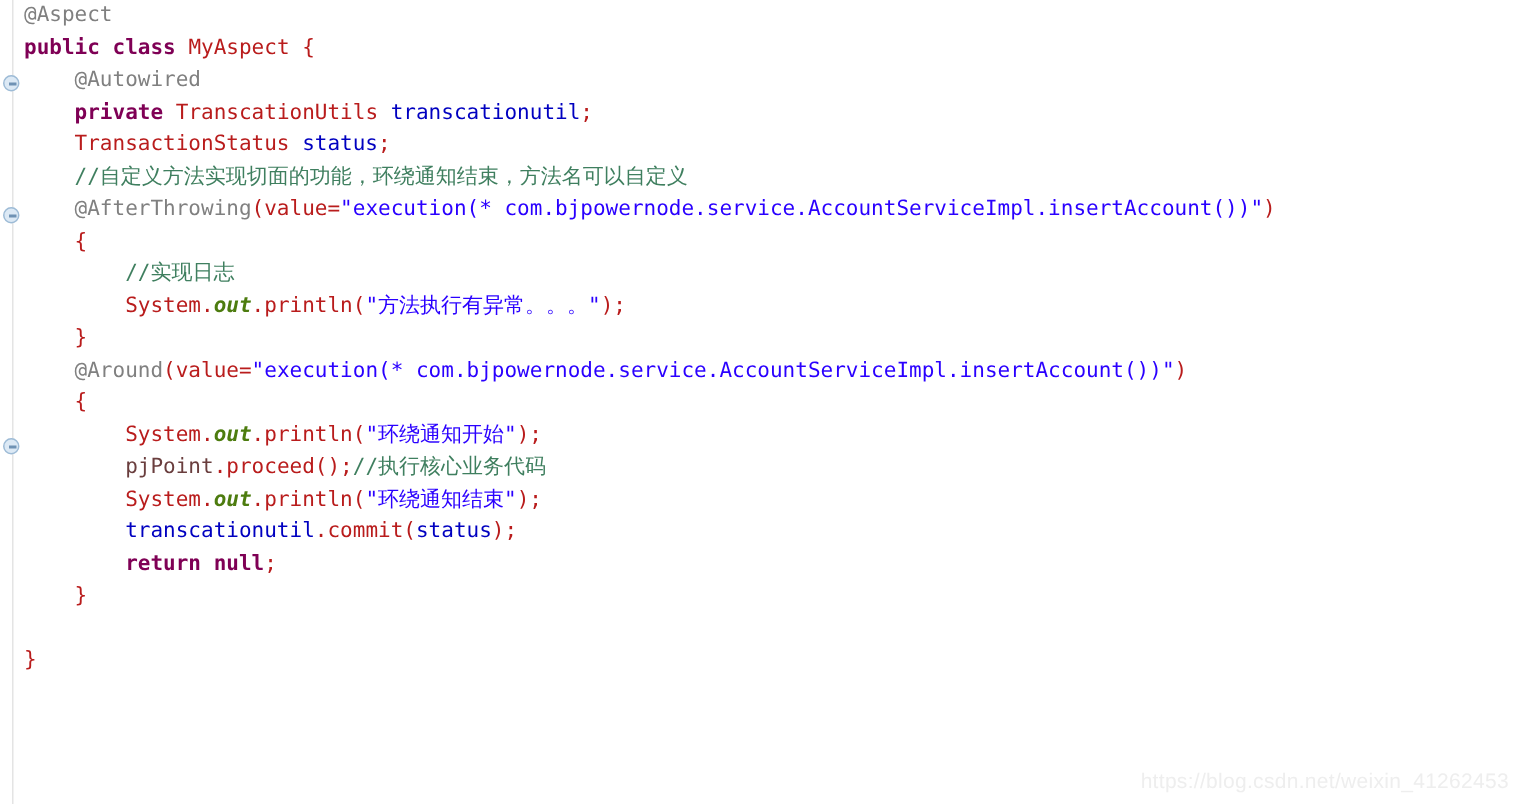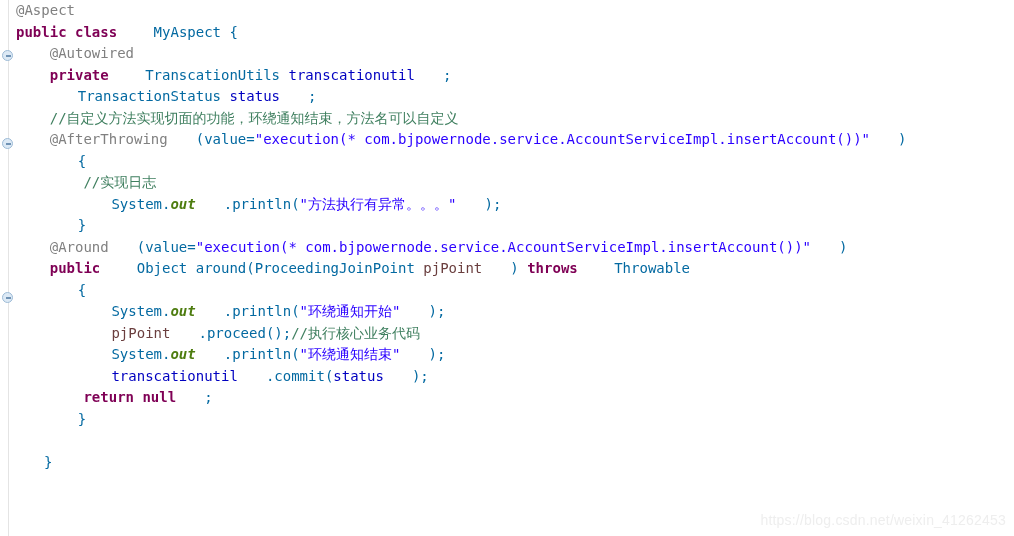--- a/index.html
+++ b/index.html
@@ -70,21 +70,21 @@
     background: #e8f1fb;
   }
 
   
   .kw       { color: #7f0055; font-weight: bold; }
   .ann      { color: #808080; }
   .str      { color: #2a00ff; }
   .cmt      { color: #3f7f5f; }
   .fld      { color: #0000c0; }
   .sfld     { color: #4d7c0f; font-weight: bold; font-style: italic; }
-  .pln      { color: #0369a1; margin-left: 28px; }
+  .pln      { color: #b91c1c; }
   .param    { color: #6a3e3e; }
 
   
   .caret {
     display: inline-block;
     width: 0;
     border-left: 1px solid #000000;
     height: 15px;
     vertical-align: -2px;
     margin-left: -1px;
@@ -120,21 +120,20 @@
       <div class="line"><span class="ann">    @Autowired</span></div>
       <div class="line"><span class="kw">    private </span><span class="pln">TranscationUtils </span><span class="fld">transcationutil</span><span class="pln">;</span></div>
       <div class="line"><span class="pln">    TransactionStatus </span><span class="fld">status</span><span class="pln">;</span></div>
       <div class="line"><span class="cmt">    //自定义方法实现切面的功能，环绕通知结束，方法名可以自定义</span></div>
       <div class="line"><span class="ann">    @AfterThrowing</span><span class="pln">(value=</span><span class="str">"execution(* com.bjpowernode.service.AccountServiceImpl.insertAccount())"</span><span class="pln">)</span></div>
       <div class="line"><span class="pln">    {</span></div>
       <div class="line"><span class="cmt">        //实现日志</span></div>
       <div class="line"><span class="pln">        System.</span><span class="sfld">out</span><span class="pln">.println(</span><span class="str">"方法执行有异常。。。"</span><span class="pln">);</span></div>
       <div class="line"><span class="pln">    }</span></div>
       <div class="line"><span class="ann">    @Around</span><span class="pln">(value=</span><span class="str">"execution(* com.bjpowernode.service.AccountServiceImpl.insertAccount())"</span><span class="pln">)</span></div>
-      <div class="line"><span class="kw">    public </span><span class="pln">Object around(ProceedingJoinPoint </span><span class="param">pjPoint</span><span class="pln">) </span><span class="kw">throws </span><span class="pln">Throwable</span></div>
       <div class="line"><span class="pln">    {</span></div>
       <div class="line"><span class="pln">        System.</span><span class="sfld">out</span><span class="pln">.println(</span><span class="str">"环绕通知开始"</span><span class="pln">);</span></div>
       <div class="line"><span class="pln">        </span><span class="param">pjPoint</span><span class="pln">.proceed();</span><span class="cmt">//执行核心业务代码</span></div>
       <div class="line"><span class="pln">        System.</span><span class="sfld">out</span><span class="pln">.println(</span><span class="str">"环绕通知结束"</span><span class="pln">);</span></div>
       <div class="line"><span class="pln">        </span><span class="fld">transcationutil</span><span class="pln">.commit(</span><span class="fld">status</span><span class="pln">);</span></div>
       <div class="line"><span class="kw">        return </span><span class="kw">null</span><span class="pln">;</span></div>
       <div class="line"><span class="pln">    }</span></div>
       <div class="line">&nbsp;</div>
       <div class="line"><span class="pln">}</span></div>
     </div>

